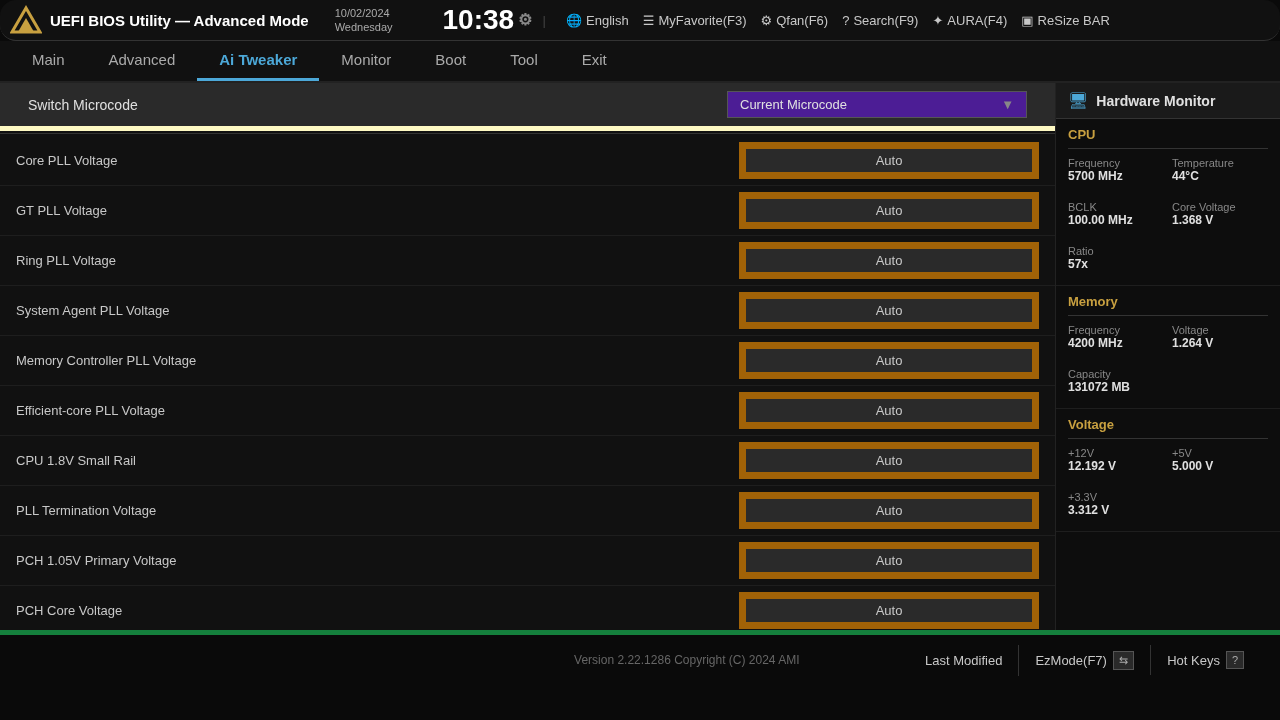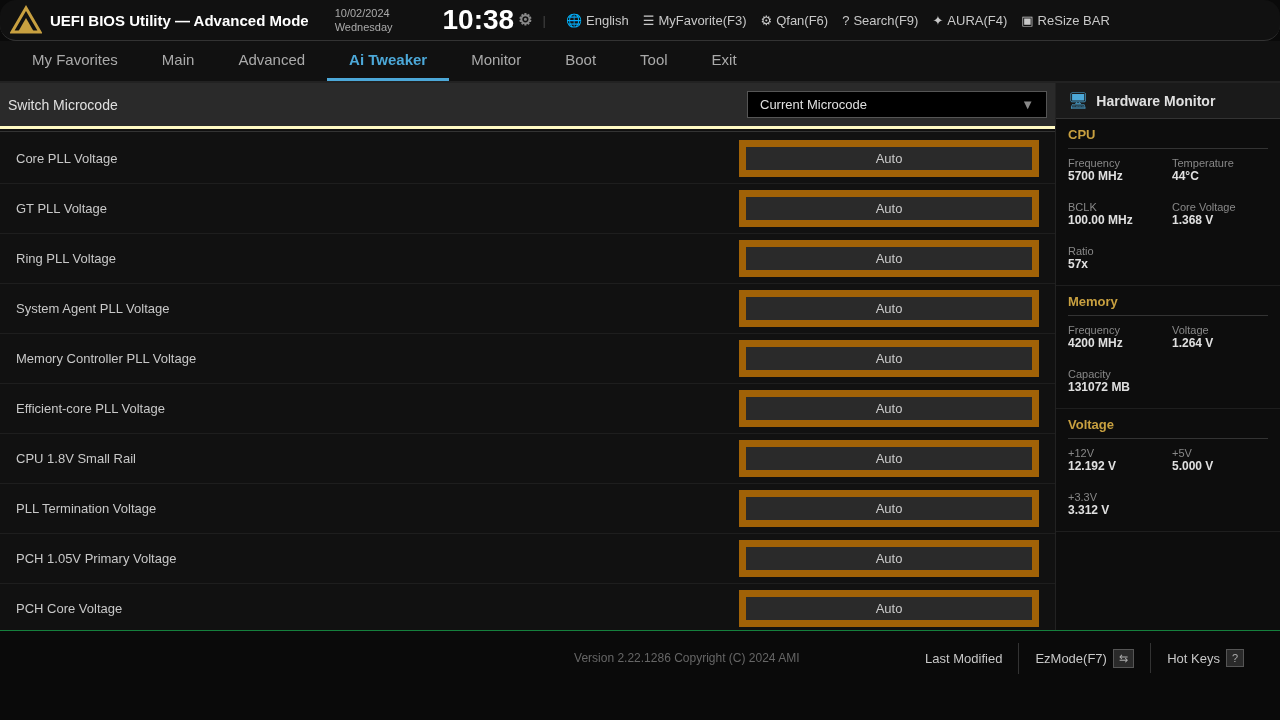--- a/index.html
+++ b/index.html
@@ -104,31 +104,31 @@
       overflow: hidden;
       background: #111;
     }
 
     
     .microcode-row {
       background: #2a2a2a;
       display: flex;
       align-items: center;
       justify-content: space-between;
-      padding: 8px 8px;
-      border-bottom: 3px solid #fef9c3;
+      padding: 8px 28px;
+      border-bottom: 5px solid #fef9c3;
     }
     .microcode-label {
       color: #e0e0e0;
       font-size: 14px;
     }
     .microcode-select {
       display: flex;
       align-items: center;
-      background: #000000;
+      background: #4c1d95;
       border: 1px solid #555;
       padding: 5px 12px;
       width: 300px;
       justify-content: space-between;
       color: #e0e0e0;
       font-size: 13px;
       cursor: pointer;
     }
     .microcode-select .arrow { color: #888; }
 
@@ -215,21 +215,21 @@
     }
     .monitor-item {
       display: flex;
       flex-direction: column;
       margin-bottom: 6px;
     }
 
     
     #footer {
       background: #0a0a0a;
-      border-top: 1px solid #15803d;
+      border-top: 5px solid #15803d;
       display: flex;
       align-items: center;
       justify-content: space-between;
       padding: 6px 20px;
       height: 55px;
     }
     #footer-center {
       color: #666;
       font-size: 12px;
       text-align: center;
@@ -318,21 +318,20 @@
       <span>AURA(F4)</span>
     </div>
     <div class="toolbar-item">
       <span>▣</span>
       <span>ReSize BAR</span>
     </div>
   </div>
 </div>
 
 <div id="nav">
-  <div class="nav-item">My Favorites</div>
   <div class="nav-item">Main</div>
   <div class="nav-item">Advanced</div>
   <div class="nav-item active" style="color:#4ca8d8;border-bottom:3px solid #4ca8d8;">Ai Tweaker</div>
   <div class="nav-item">Monitor</div>
   <div class="nav-item">Boot</div>
   <div class="nav-item">Tool</div>
   <div class="nav-item">Exit</div>
 </div>
 
 <div id="main">

